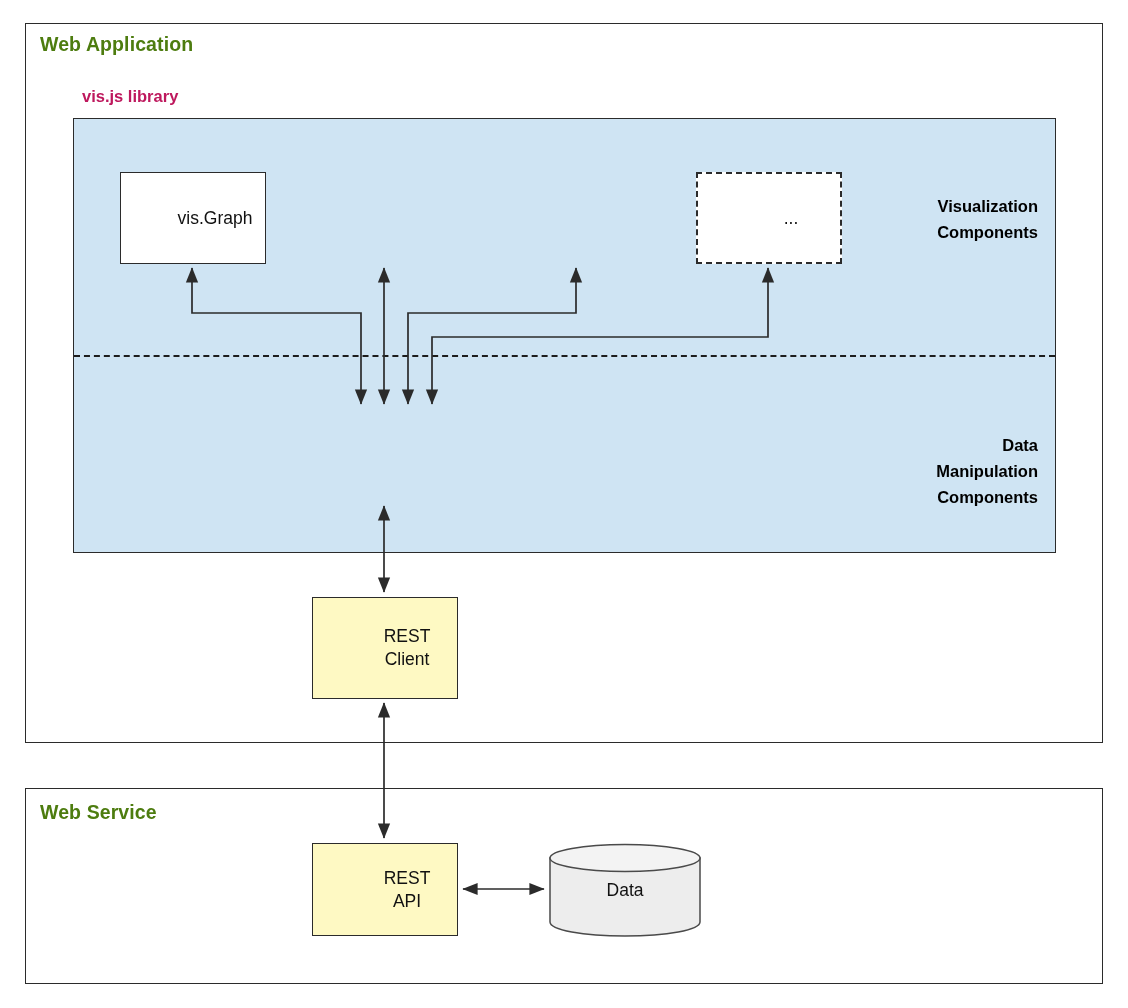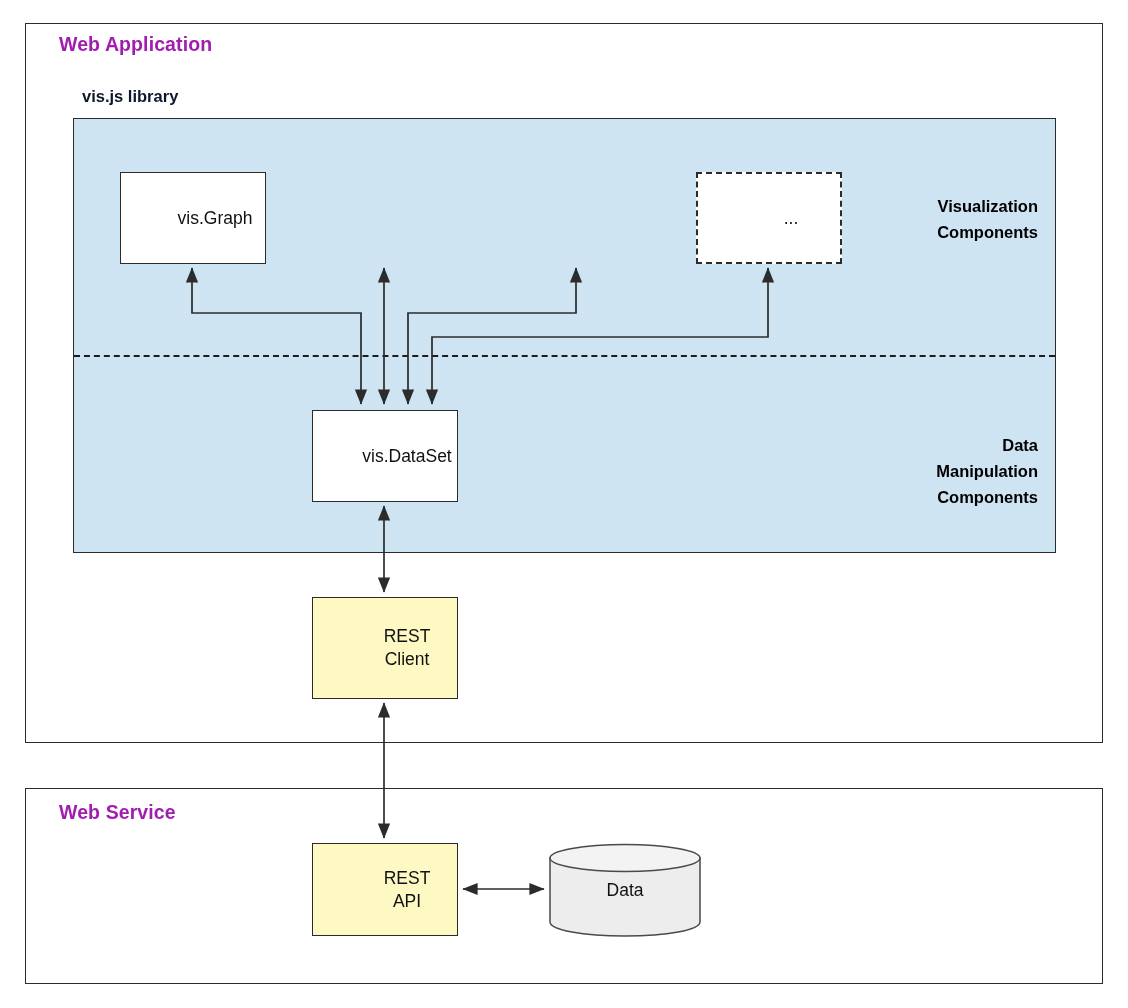--- a/index.html
+++ b/index.html
@@ -27,36 +27,35 @@
     border: 1.6px solid #2b2b2b;
     box-sizing: border-box;
   }
   #frame-web-application { left: 25px;  top: 23px;  width: 1078px; height: 720px; }
   #frame-web-service     { left: 25px;  top: 788px; width: 1078px; height: 196px; }
 
   .frame-title {
     position: absolute;
     font-size: 19.5px;
     font-weight: bold;
-    color: #a21caf;
+    color: #4d7c0f;
     letter-spacing: 0.1px;
     white-space: nowrap;
-    margin-left: 19px;
   }
   #title-web-application { left: 40px; top: 33px; }
   #title-web-service     { left: 40px; top: 801px; }
 
   
   #label-visjs-library {
     position: absolute;
     left: 82px;
     top: 87px;
     font-size: 16.5px;
     font-weight: bold;
-    color: #0f172a;
+    color: #be185d;
     white-space: nowrap;
   }
   #panel-visjs {
     position: absolute;
     left: 73px;
     top: 118px;
     width: 983px;
     height: 435px;
     background: #cfe4f3;
     border: 1.4px solid #2b2b2b;
@@ -207,21 +206,20 @@
       <path d="M463,889 L544,889" marker-start="url(#arrow-start)" marker-end="url(#arrow-end)"></path>
     </g>
   </svg>
 
   <div class="node solid" id="node-vis-graph">vis.Graph</div>
 
 
 
   <div class="node dashed" id="node-ellipsis">...</div>
 
-  <div class="node solid" id="node-vis-dataset">vis.DataSet</div>
 
   <div class="node gray" id="node-rest-client">REST
 Client</div>
 
   <div class="node gray" id="node-rest-api">REST
 API</div>
 
   <div id="node-data-store">
     <svg width="152" height="94" viewBox="0 0 152 94" xmlns="http://www.w3.org/2000/svg">
       <path d="M1,15 L1,79 C1,87 34,93 76,93 C118,93 151,87 151,79 L151,15 Z" fill="#ededed" stroke="#4a4a4a" stroke-width="1.5"></path>

